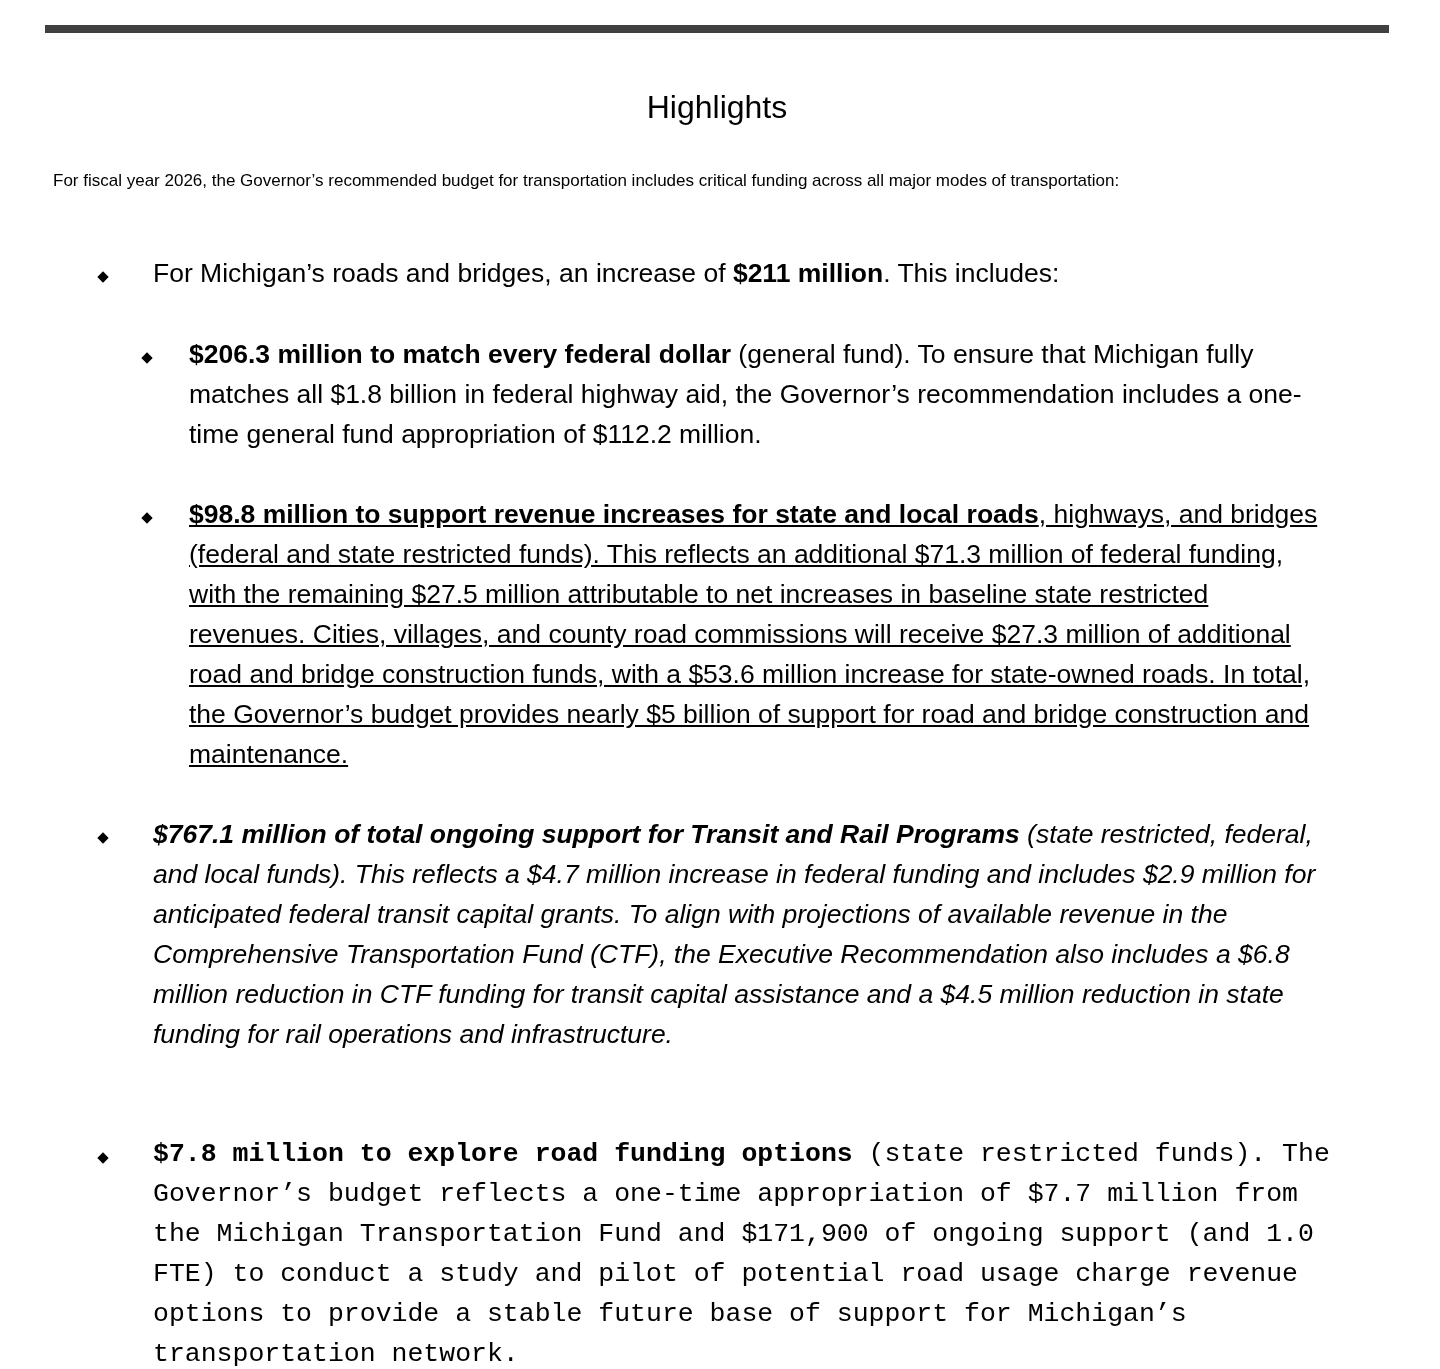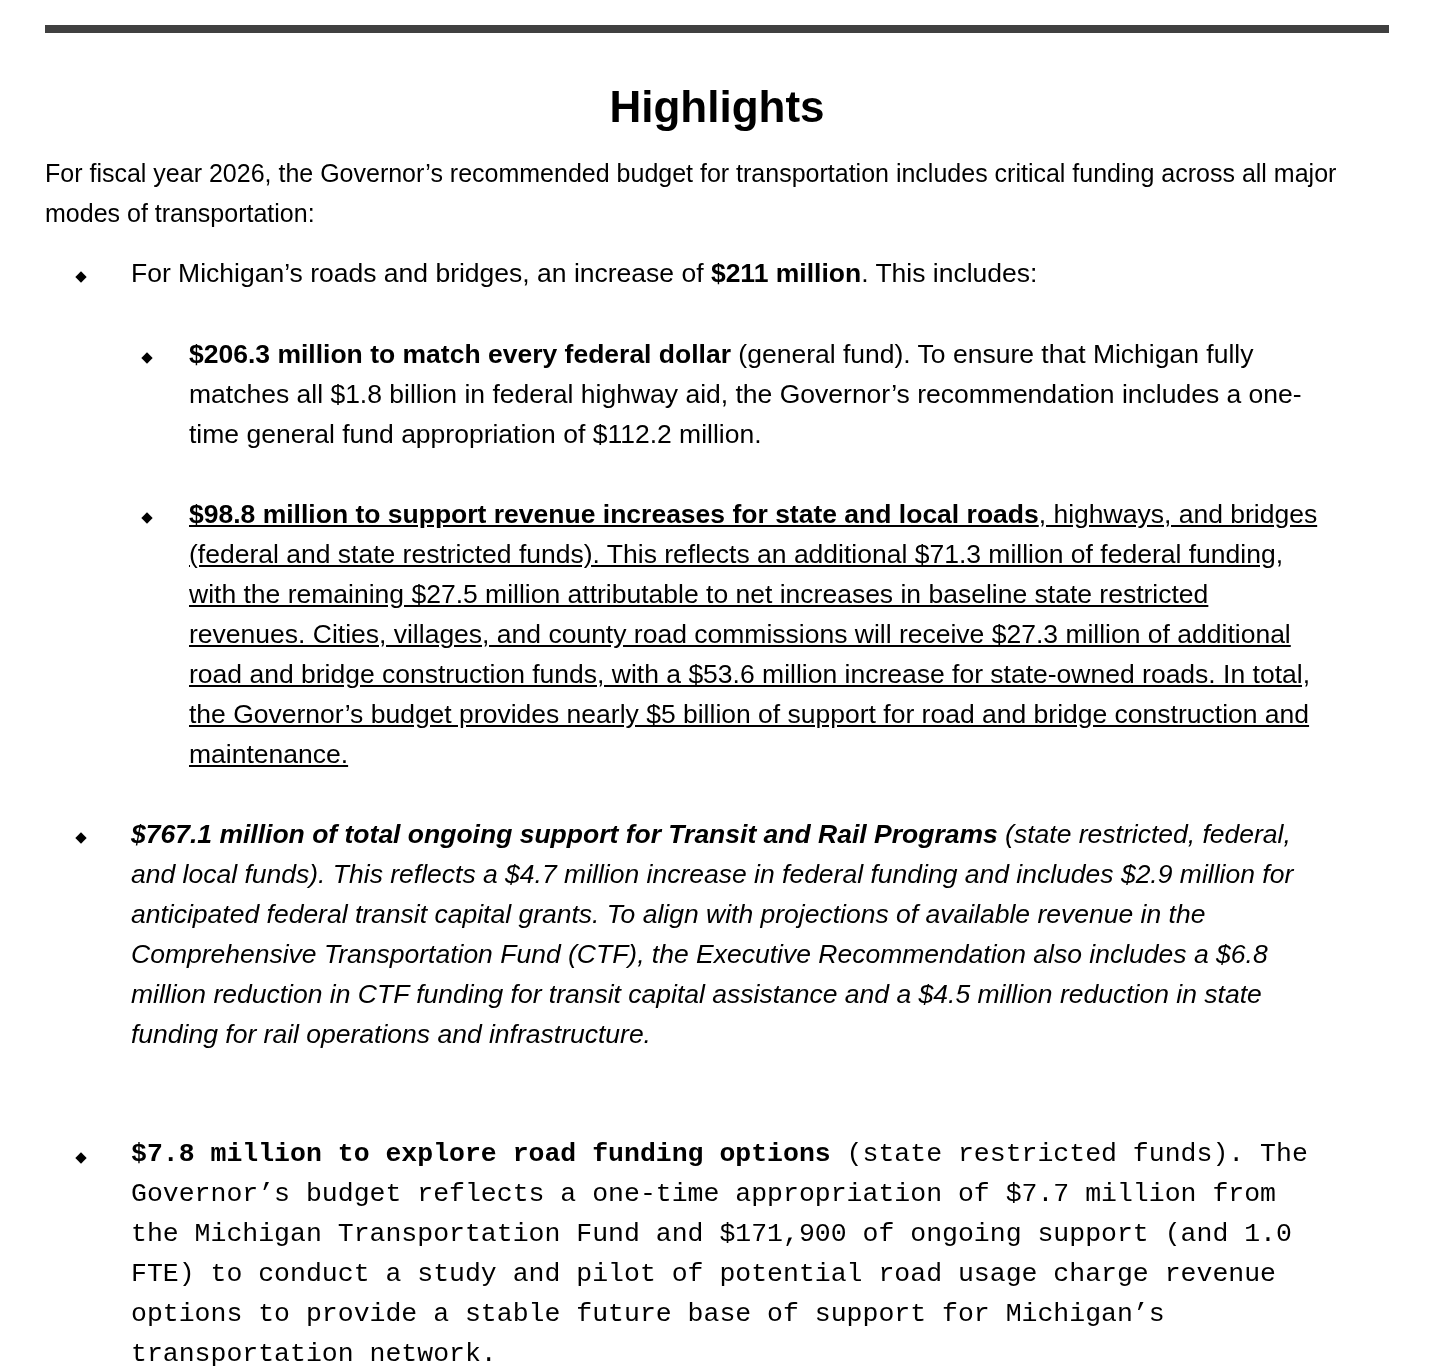--- a/index.html
+++ b/index.html
@@ -18,48 +18,48 @@
     width: 1344px;
     height: 8px;
     background: #404040;
   }
   .heading {
     position: absolute;
     left: 0;
     top: 84px;
     width: 1434px;
     text-align: center;
-    font-size: 44px;
-    font-weight: bold;
+    font-size: 32px;
+    font-weight: normal;
     line-height: 46px;
     margin: 0;
   }
   .intro {
     position: absolute;
     left: 45px;
     top: 153px;
     width: 1320px;
-    font-size: 25px;
+    font-size: 17px;
     line-height: 40px;
-    margin: 0;
+    margin: 8px;
   }
   .item {
     position: absolute;
     font-size: 26.5px;
     line-height: 40px;
     margin: 0;
   }
   .item .bullet {
     position: absolute;
     width: 8px;
     height: 8px;
     background: #000;
     transform: rotate(45deg);
   }
-  .lvl1 { left: 131px; width: 1190px; }
+  .lvl1 { left: 153px; width: 1190px; }
   .lvl1 .bullet { left: -54px; top: 20px; }
   .lvl2 { left: 189px; width: 1130px; }
   .lvl2 .bullet { left: -46px; top: 20px; }
   b { font-weight: bold; }
 </style>
 </head>
 <body>
 
 <div class="top-rule"></div>
 

